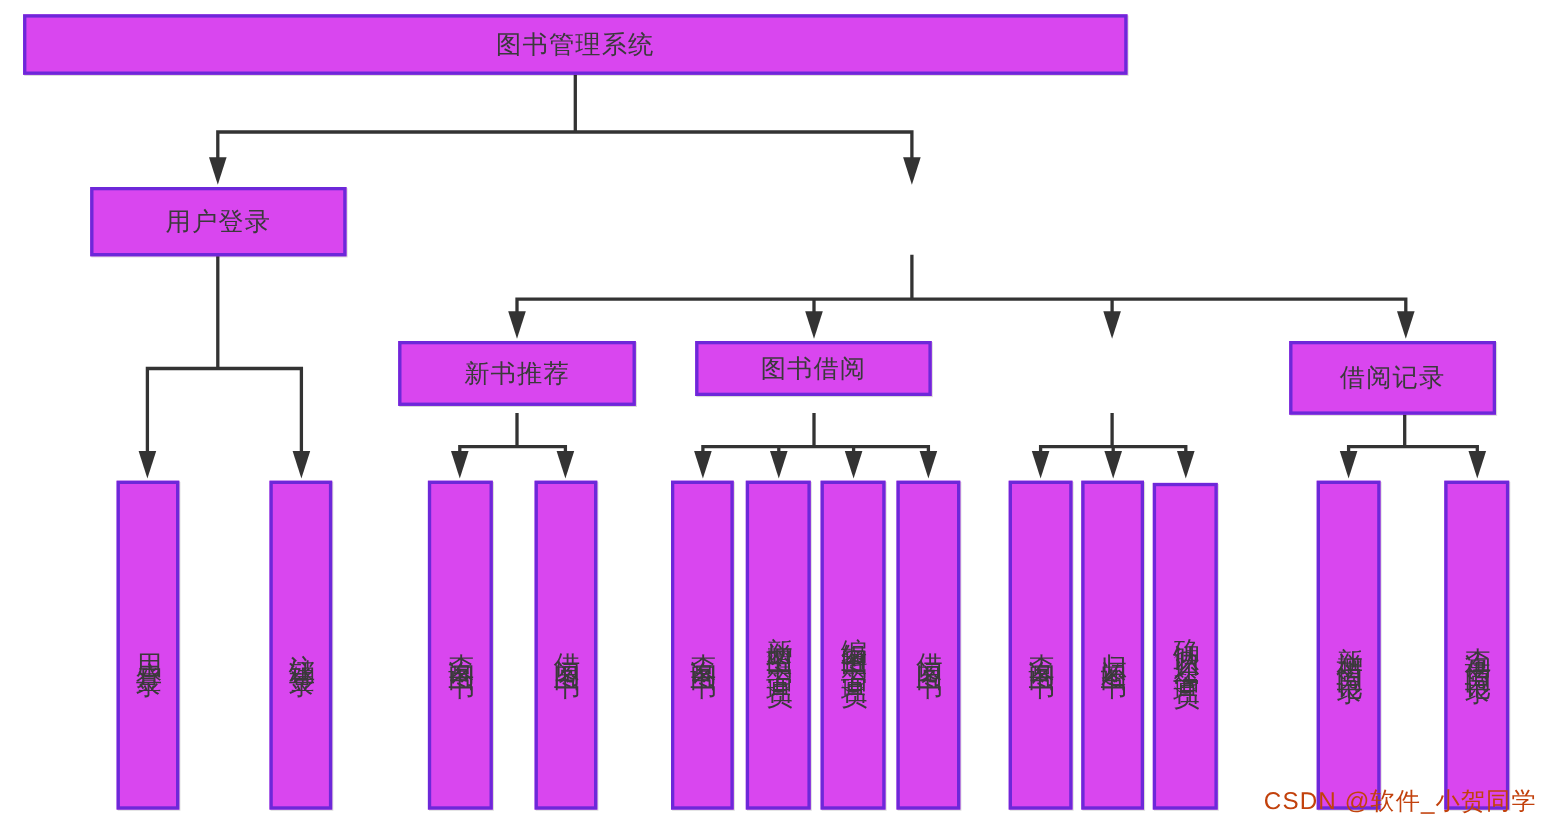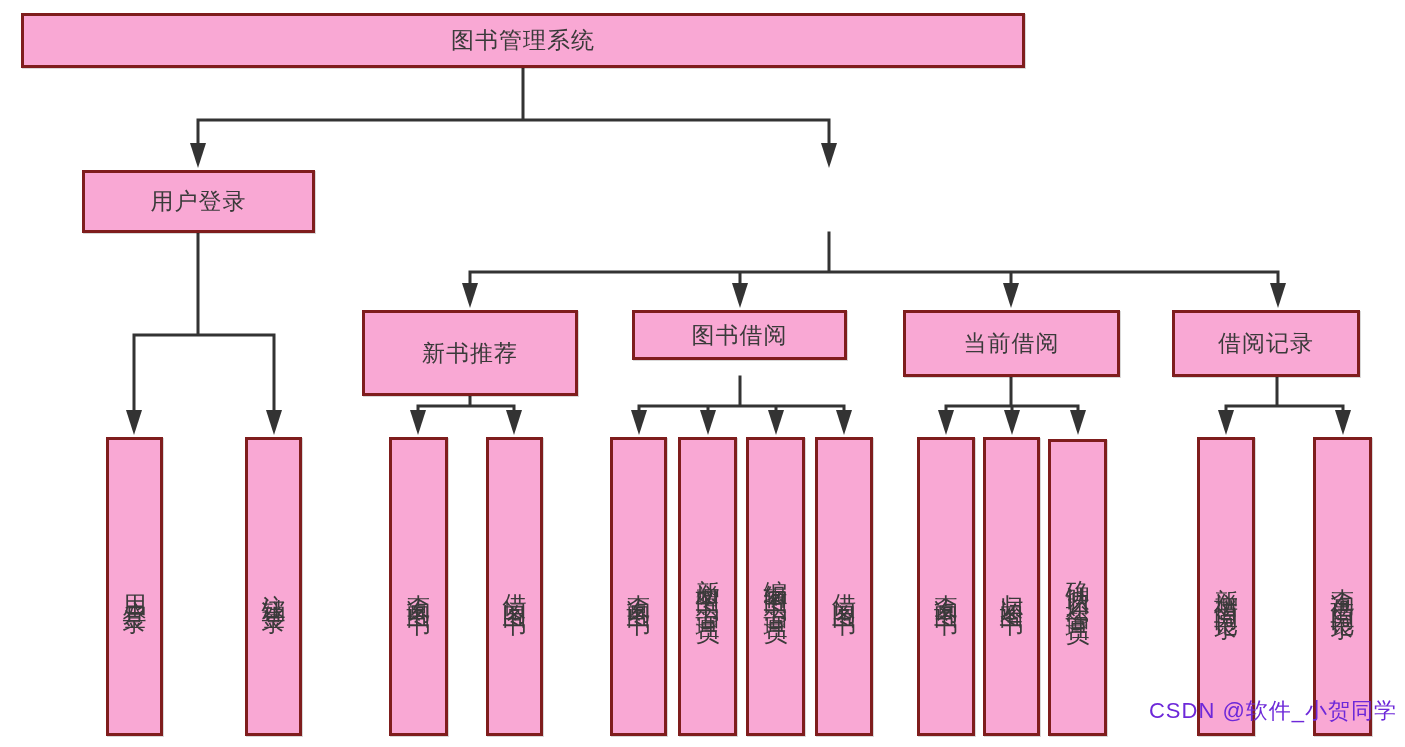--- a/index.html
+++ b/index.html
@@ -18,42 +18,42 @@
   .connectors {
     position: absolute;
     left: 0;
     top: 0;
     width: 1405px;
     height: 747px;
   }
   .node {
     position: absolute;
     box-sizing: border-box;
-    border: 3px solid #7f1d1d;
-    background: #f9a8d4;
+    border: 3px solid #6d28d9;
+    background: #d946ef;
     color: #3a3a3a;
     display: flex;
     align-items: center;
     justify-content: center;
     font-size: 23px;
     letter-spacing: 1px;
     box-shadow: 1px 1px 0 rgba(0,0,0,0.15);
   }
   .node.v {
     writing-mode: vertical-rl;
     text-orientation: mixed;
     font-size: 24px;
     letter-spacing: 6px;
     line-height: 1;
   }
   .watermark {
     position: absolute;
     right: 8px;
-    bottom: 21px;
-    color: #6d28d9;
+    bottom: 4px;
+    color: #c2410c;
     font-size: 22px;
     letter-spacing: 1px;
     white-space: nowrap;
   }
 </style>
 </head>
 <body>
 
 <div class="stage">
 
@@ -94,23 +94,22 @@
       <polygon points="1070,410 1086,410 1078,435"></polygon>
       <polygon points="1218,410 1234,410 1226,435"></polygon>
       <polygon points="1335,410 1351,410 1343,435"></polygon>
     </g>
   </svg>
 
   <div class="node" style="left:21px; top:13px; width:1004px; height:55px;">图书管理系统</div>
 
   <div class="node" style="left:82px; top:170px; width:233px; height:63px;">用户登录</div>
 
-  <div class="node" style="left:362px; top:310px; width:216px; height:86px;">新书推荐</div>
+  <div class="node" style="left:362px; top:310px; width:216px; height:59px;">新书推荐</div>
   <div class="node" style="left:632px; top:310px; width:215px; height:50px;">图书借阅</div>
-  <div class="node" style="left:903px; top:310px; width:217px; height:67px;">当前借阅</div>
   <div class="node" style="left:1172px; top:310px; width:188px; height:67px;">借阅记录</div>
 
   <div class="node v" style="left:106px; top:437px; width:57px; height:299px;">用户登录</div>
   <div class="node v" style="left:245px; top:437px; width:57px; height:299px;">注销登录</div>
 
   <div class="node v" style="left:389px; top:437px; width:59px; height:299px;">查询图书</div>
   <div class="node v" style="left:486px; top:437px; width:57px; height:299px;">借阅图书</div>
 
   <div class="node v" style="left:610px; top:437px; width:57px; height:299px;">查询图书</div>
   <div class="node v" style="left:678px; top:437px; width:59px; height:299px;">新增图书（管理员）</div>

